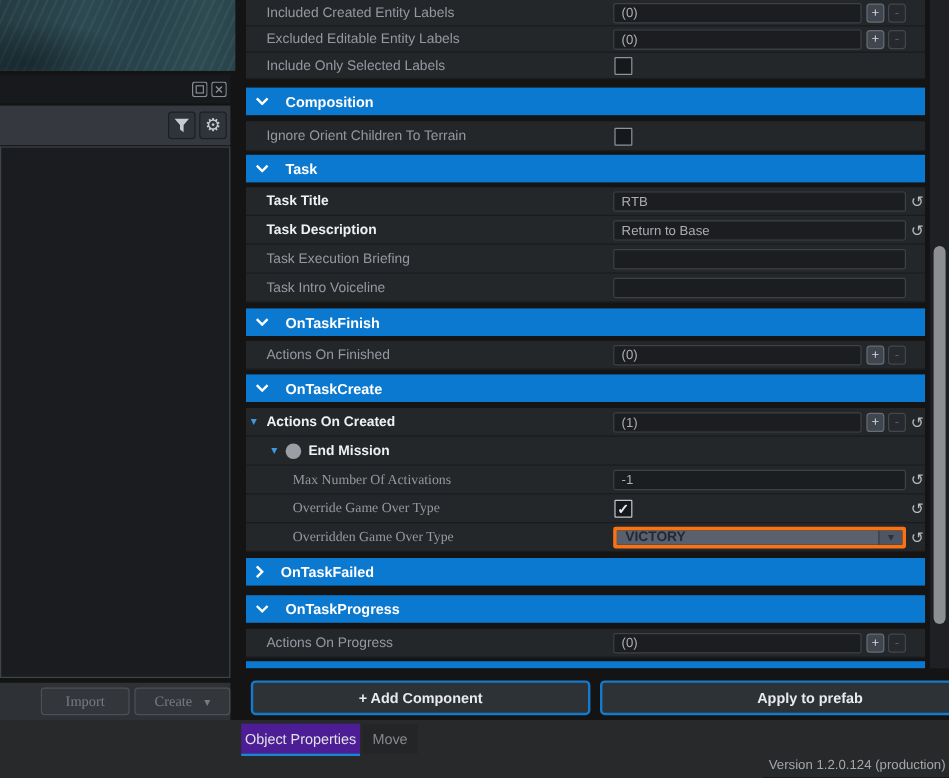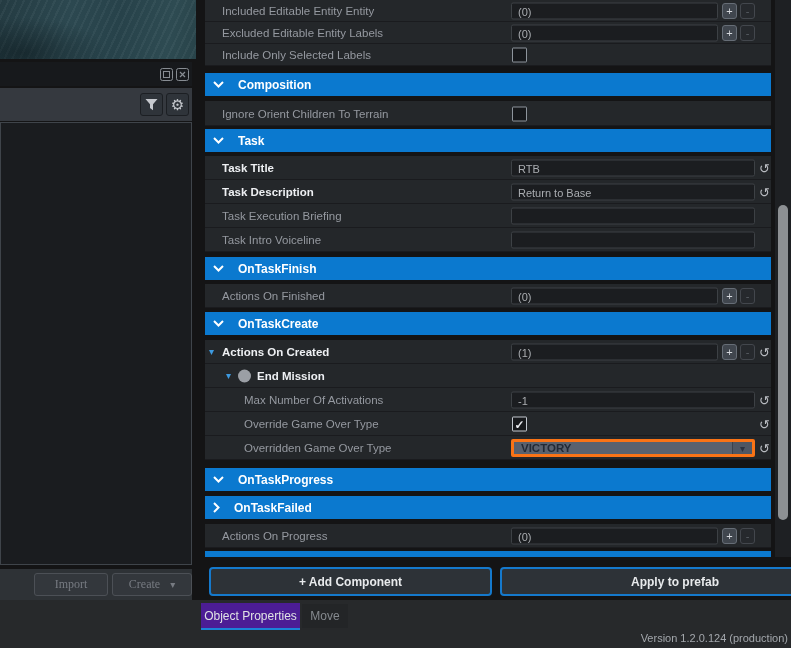--- a/index.html
+++ b/index.html
@@ -76,21 +76,21 @@
   .prow {
     position: relative; height: 24px; background: #24272a;
     display: flex; align-items: center;
     box-shadow: inset 0 -1px 0 #1a1b1e;
     font-size: 11.5px; color: #9599a0;
   }
   .prow.h22 { height: 22px; }
   .prow.h25 { height: 25px; }
   .plabel { padding-left: 17px; white-space: nowrap; }
   .plabel.bold { color: #eef0f3; font-weight: bold; }
-  .plabel.ind { padding-left: 39px; }
+  .plabel.ind { padding-left: 39px; font-family: Liberation Serif, serif; }
 
   .expander { position: absolute; left: 4px; top: 50%; transform: translateY(-50%);
     color: #3d9ae0; font-size: 10px; line-height: 1; cursor: pointer; }
   .expander.lvl2 { left: 21px; }
   .node-circle { position: absolute; left: 33px; top: 50%; transform: translateY(-50%);
     width: 13px; height: 13px; border-radius: 50%; background: #9b9fa5; }
   .plabel.node { padding-left: 52px; }
 
   .pfield {
     position: absolute; top: 50%; transform: translateY(-50%);
@@ -212,21 +212,21 @@
   <button class="ghost-btn import-btn">Import</button>
   <button class="ghost-btn create-btn">
     <span>Create</span>
     <span class="create-caret">▾</span>
   </button>
 </div>
 
 <div class="abs props">
 
   <div class="prow h22">
-    <span class="plabel">Included Editable Entity Entity</span>
+    <span class="plabel">Included Created Entity Labels</span>
     <span class="pfield narrow">(0)</span>
     <span class="sq-btn plus">+</span>
     <span class="sq-btn minus">-</span>
   </div>
   <div class="prow h22">
     <span class="plabel">Excluded Editable Entity Labels</span>
     <span class="pfield narrow">(0)</span>
     <span class="sq-btn plus">+</span>
     <span class="sq-btn minus">-</span>
   </div>
@@ -329,36 +329,36 @@
   </div>
   <div class="prow">
     <span class="plabel ind">Overridden Game Over Type</span>
     <span class="dropdown">
       <span class="dd-value">VICTORY</span>
       <span class="dd-arrow">▾</span>
     </span>
     <span class="undo">↺</span>
   </div>
 
-  <div class="phead mt8">
-    <span class="chev">
-      <svg width="11" height="7" viewBox="0 0 11 7">
-          <polyline points="1,1 5.5,5.5 10,1" stroke="#ffffff" stroke-width="2" fill="none"></polyline>
-        </svg>
-    </span>
-    <span>OnTaskProgress</span>
-  </div>
-
   <div class="phead mt5">
     <span class="chev">
       <svg width="7" height="11" viewBox="0 0 7 11">
           <polyline points="1,1 5.5,5.5 1,10" stroke="#ffffff" stroke-width="2" fill="none"></polyline>
         </svg>
     </span>
     <span>OnTaskFailed</span>
+  </div>
+
+  <div class="phead mt8">
+    <span class="chev">
+      <svg width="11" height="7" viewBox="0 0 11 7">
+          <polyline points="1,1 5.5,5.5 10,1" stroke="#ffffff" stroke-width="2" fill="none"></polyline>
+        </svg>
+    </span>
+    <span>OnTaskProgress</span>
   </div>
   <div class="prow mt5">
     <span class="plabel">Actions On Progress</span>
     <span class="pfield narrow">(0)</span>
     <span class="sq-btn plus">+</span>
     <span class="sq-btn minus">-</span>
   </div>
 
   <div class="phead-partial mt3"></div>
 </div>

